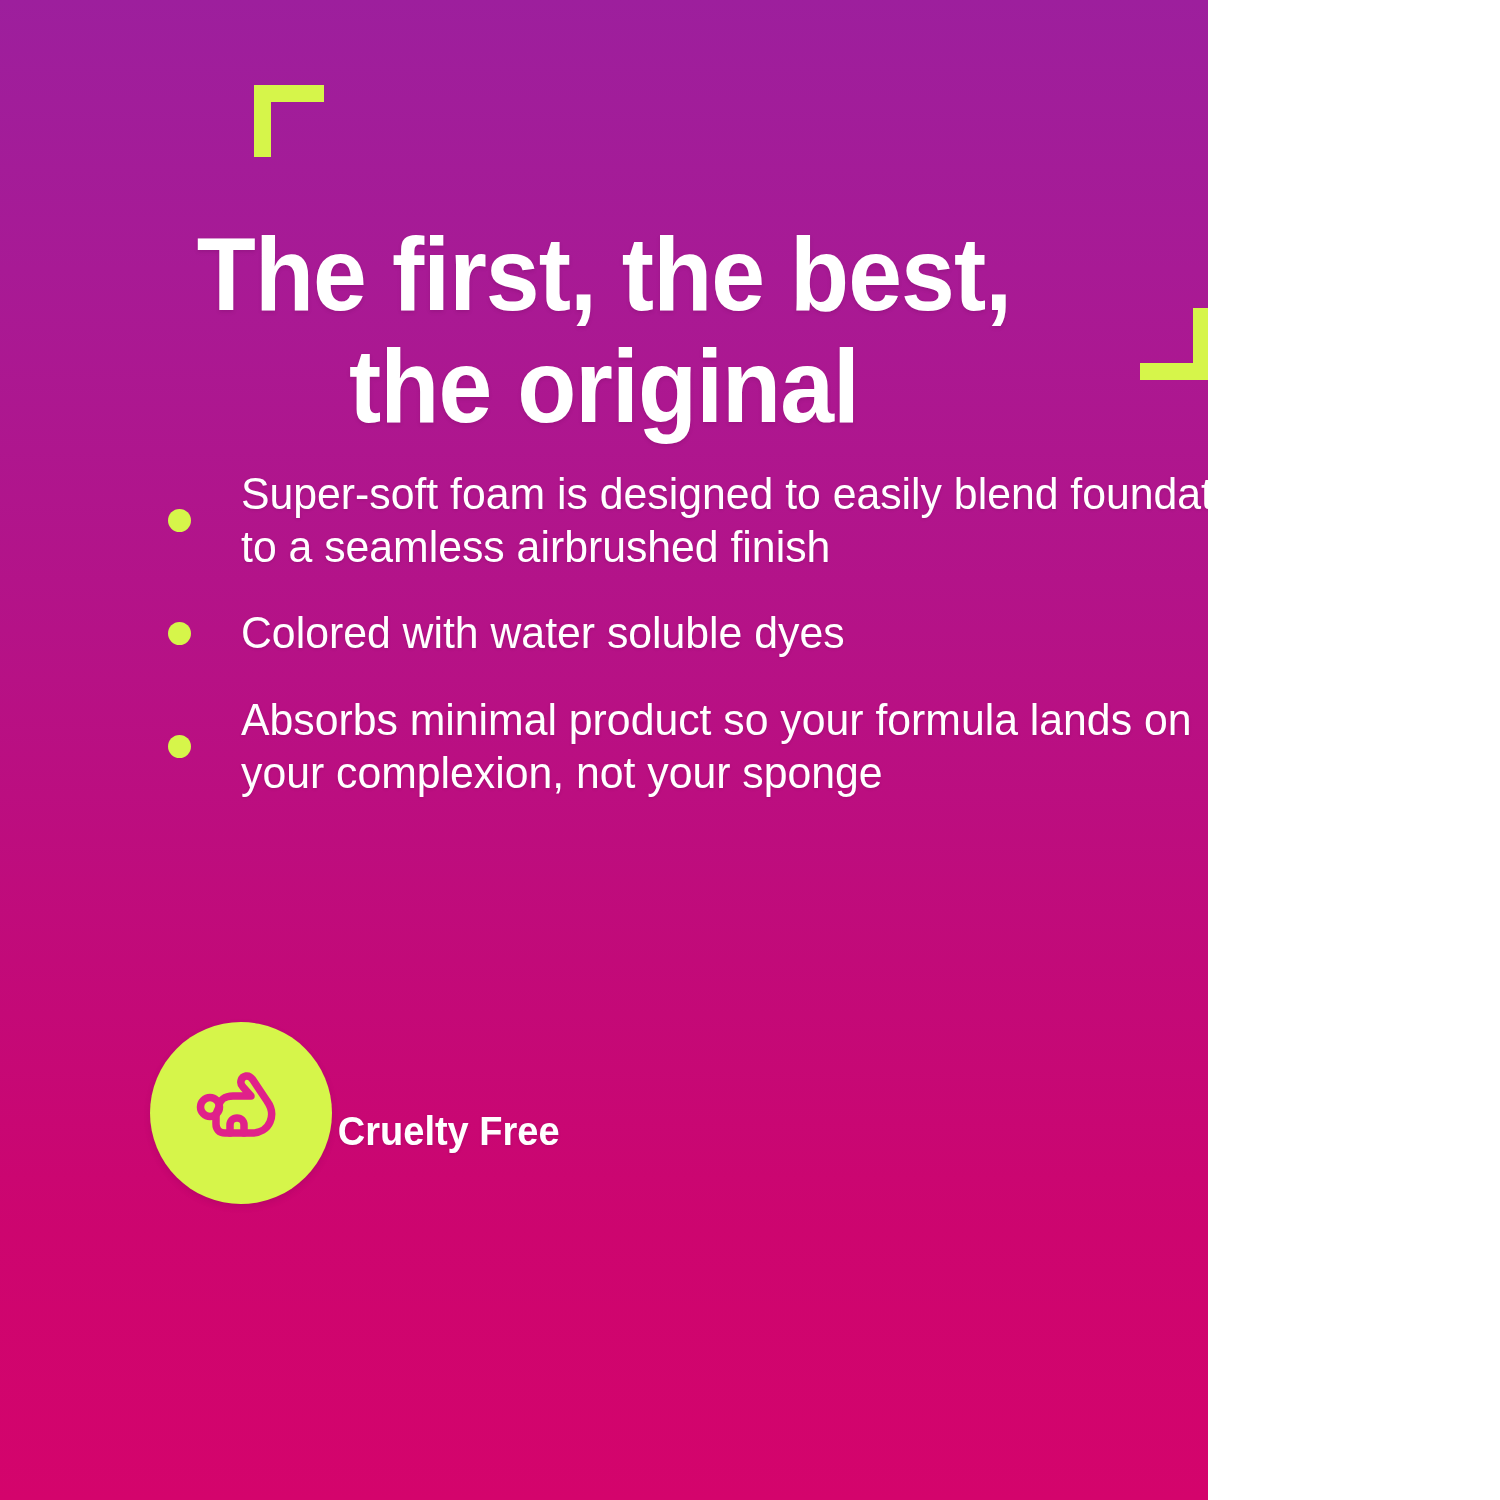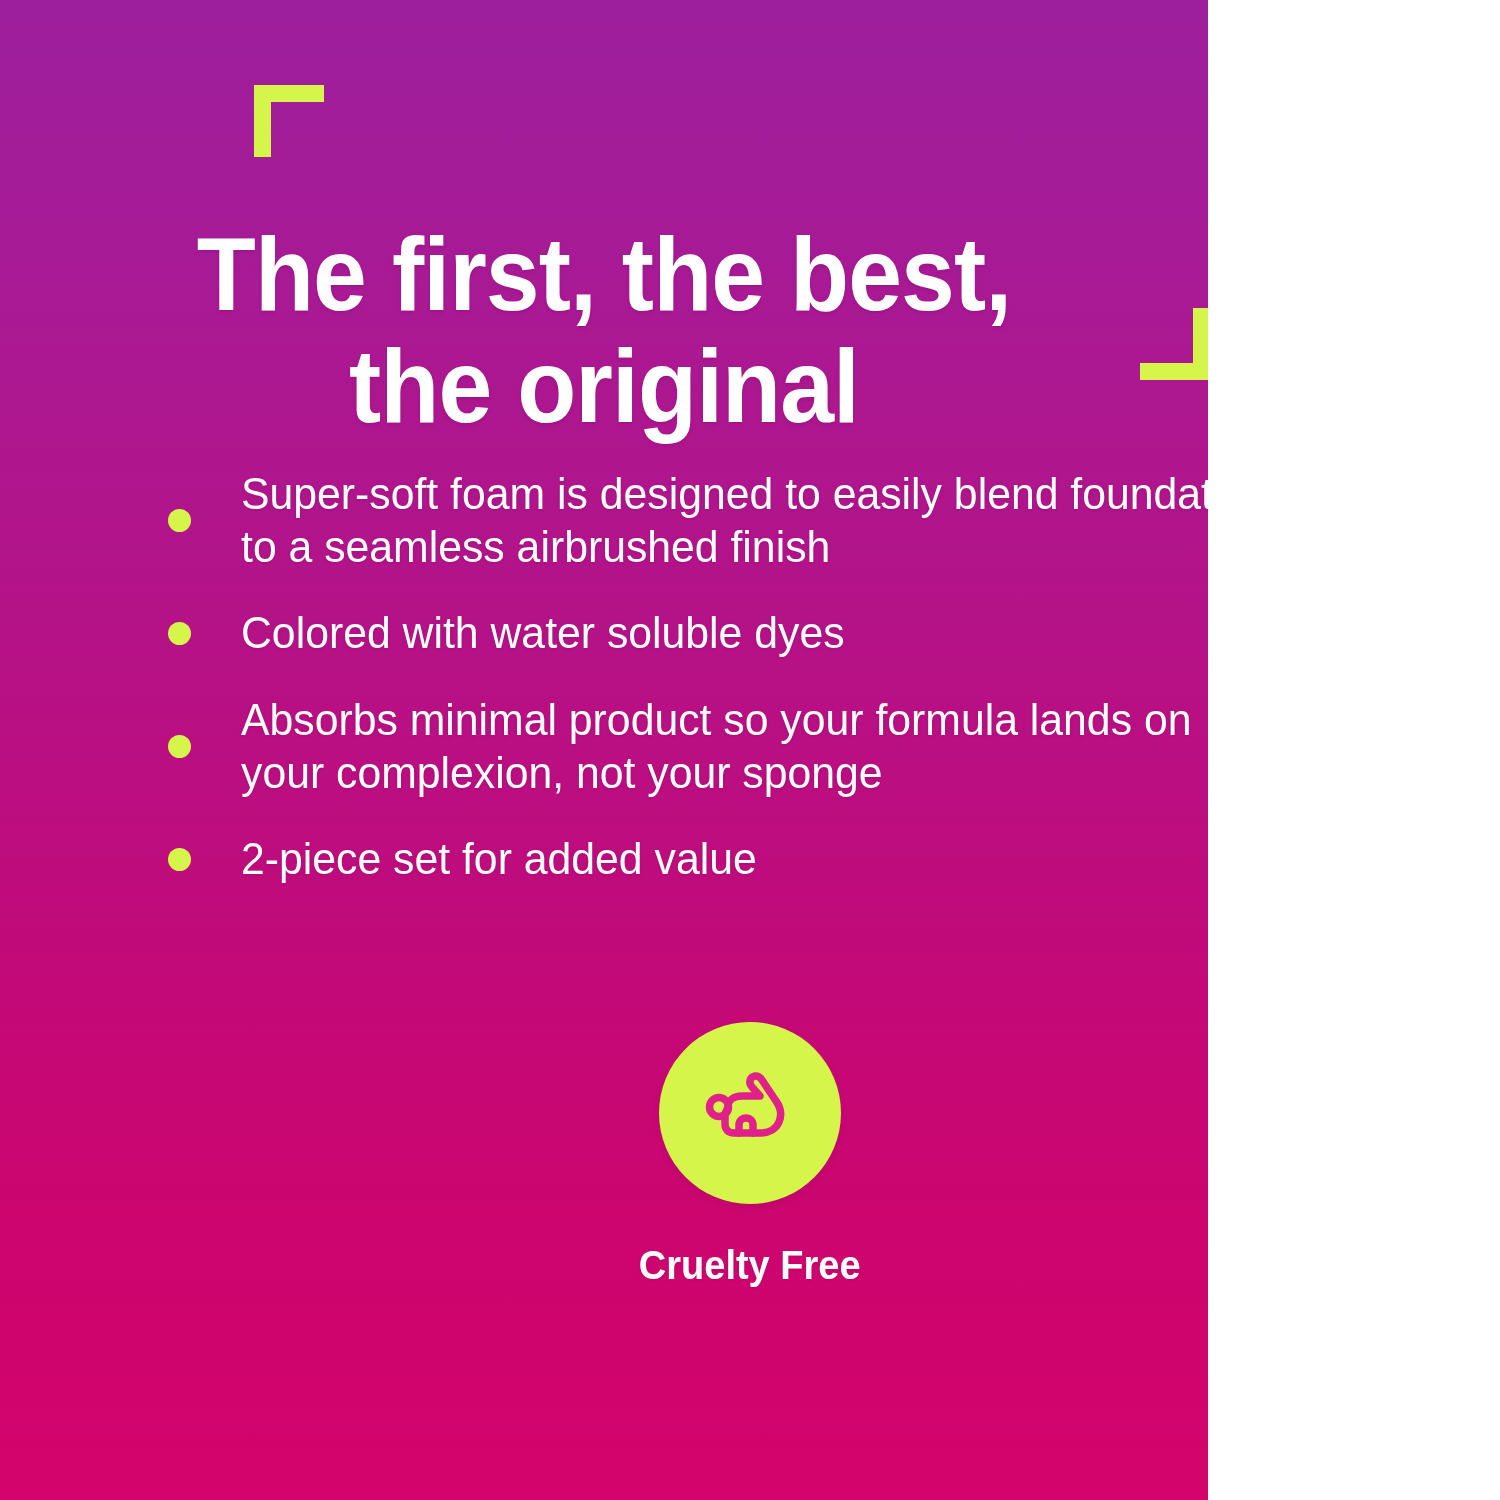--- a/index.html
+++ b/index.html
@@ -101,21 +101,21 @@
   .badges {
     position: absolute;
     left: 150px;
     top: 1022px;
     width: 1200px;
     display: flex;
   }
   .badge {
     flex: 1 1 0;
     display: flex;
-    flex-direction: column;
+    flex-direction: row;
     align-items: center;
   }
   .badge-circle {
     width: 182px;
     height: 182px;
     border-radius: 50%;
     background: #d6f54a;
     display: flex;
     align-items: center;
     justify-content: center;
@@ -165,24 +165,20 @@
       <span class="bullet-dot"></span>
       <span class="bullet-text">Colored with water soluble dyes</span>
     </div>
 
 
     <div class="bullet-row">
       <span class="bullet-dot"></span>
       <span class="bullet-text">Absorbs minimal product so your formula lands on your complexion, not your sponge</span>
     </div>
 
-    <div class="bullet-row">
-      <span class="bullet-dot"></span>
-      <span class="bullet-text">2-piece set for added value</span>
-    </div>
 
   </div>
 
   <div class="badges">
 
     <div class="badge">
       <div class="badge-circle">
         <svg width="112" height="112" viewBox="0 0 112 112">
           <g fill="none" stroke="#e0218a" stroke-width="7.5" stroke-linecap="round" stroke-linejoin="round">
             <path d="M34 50

